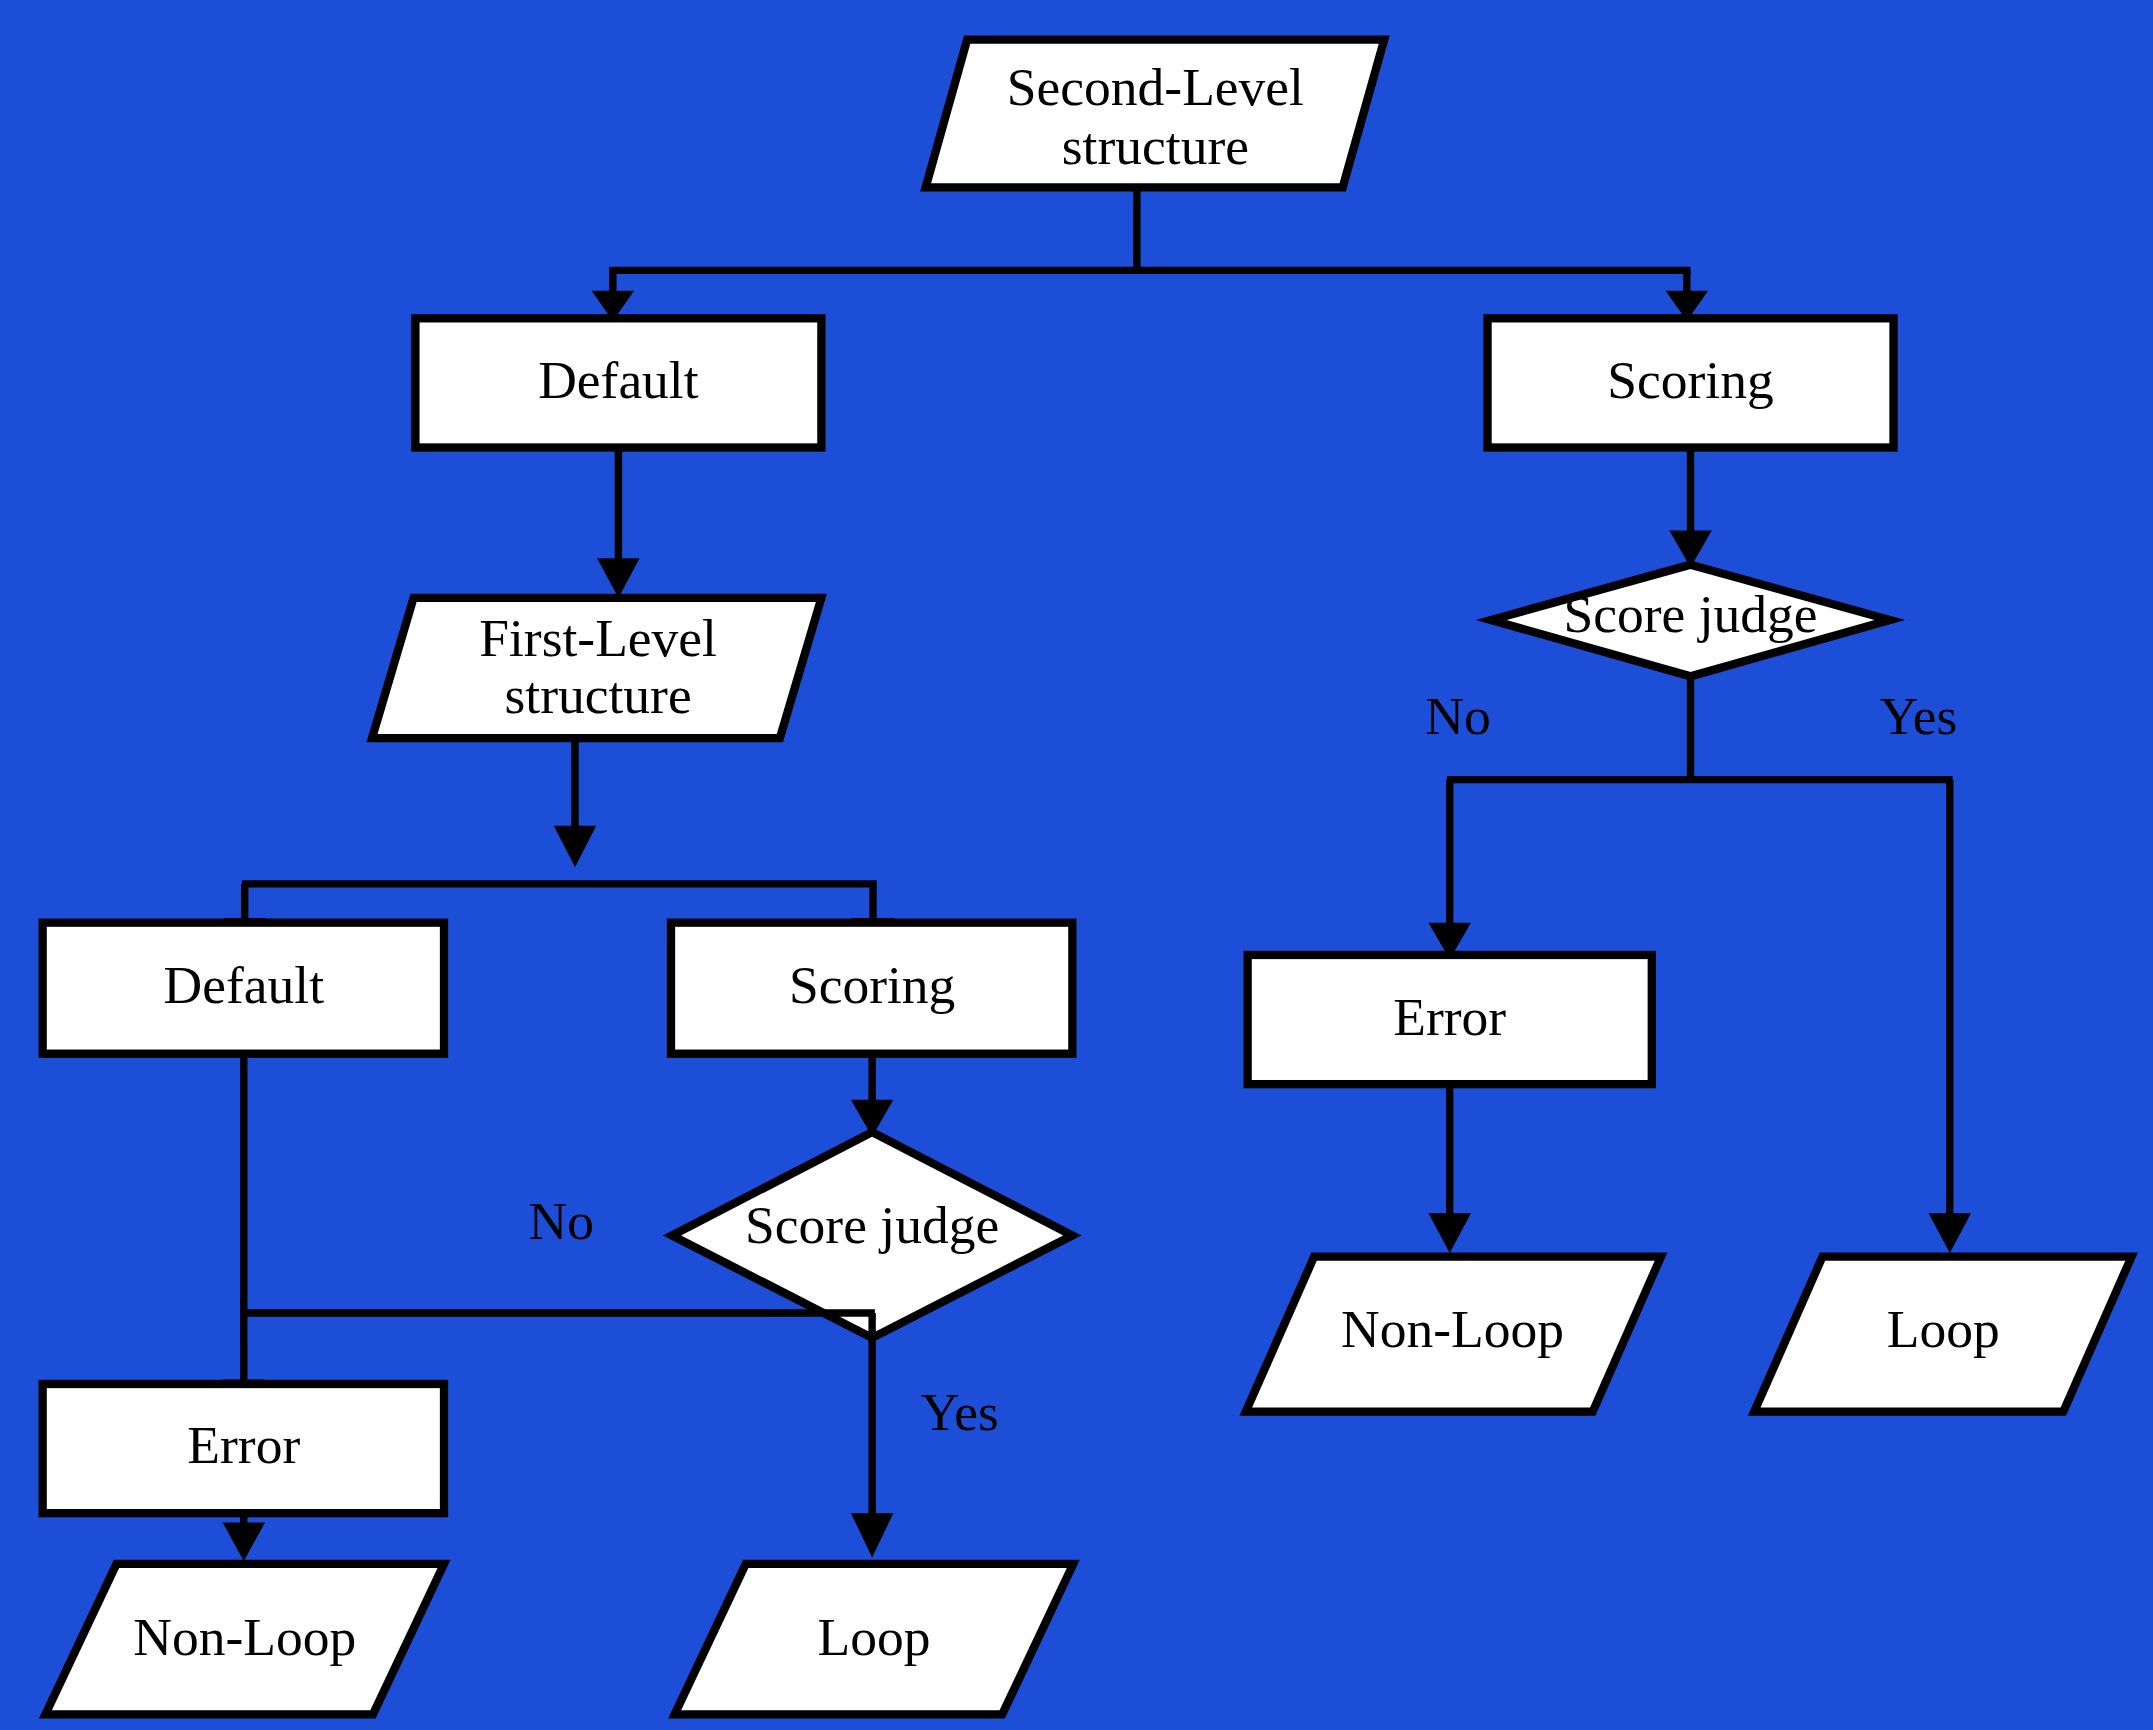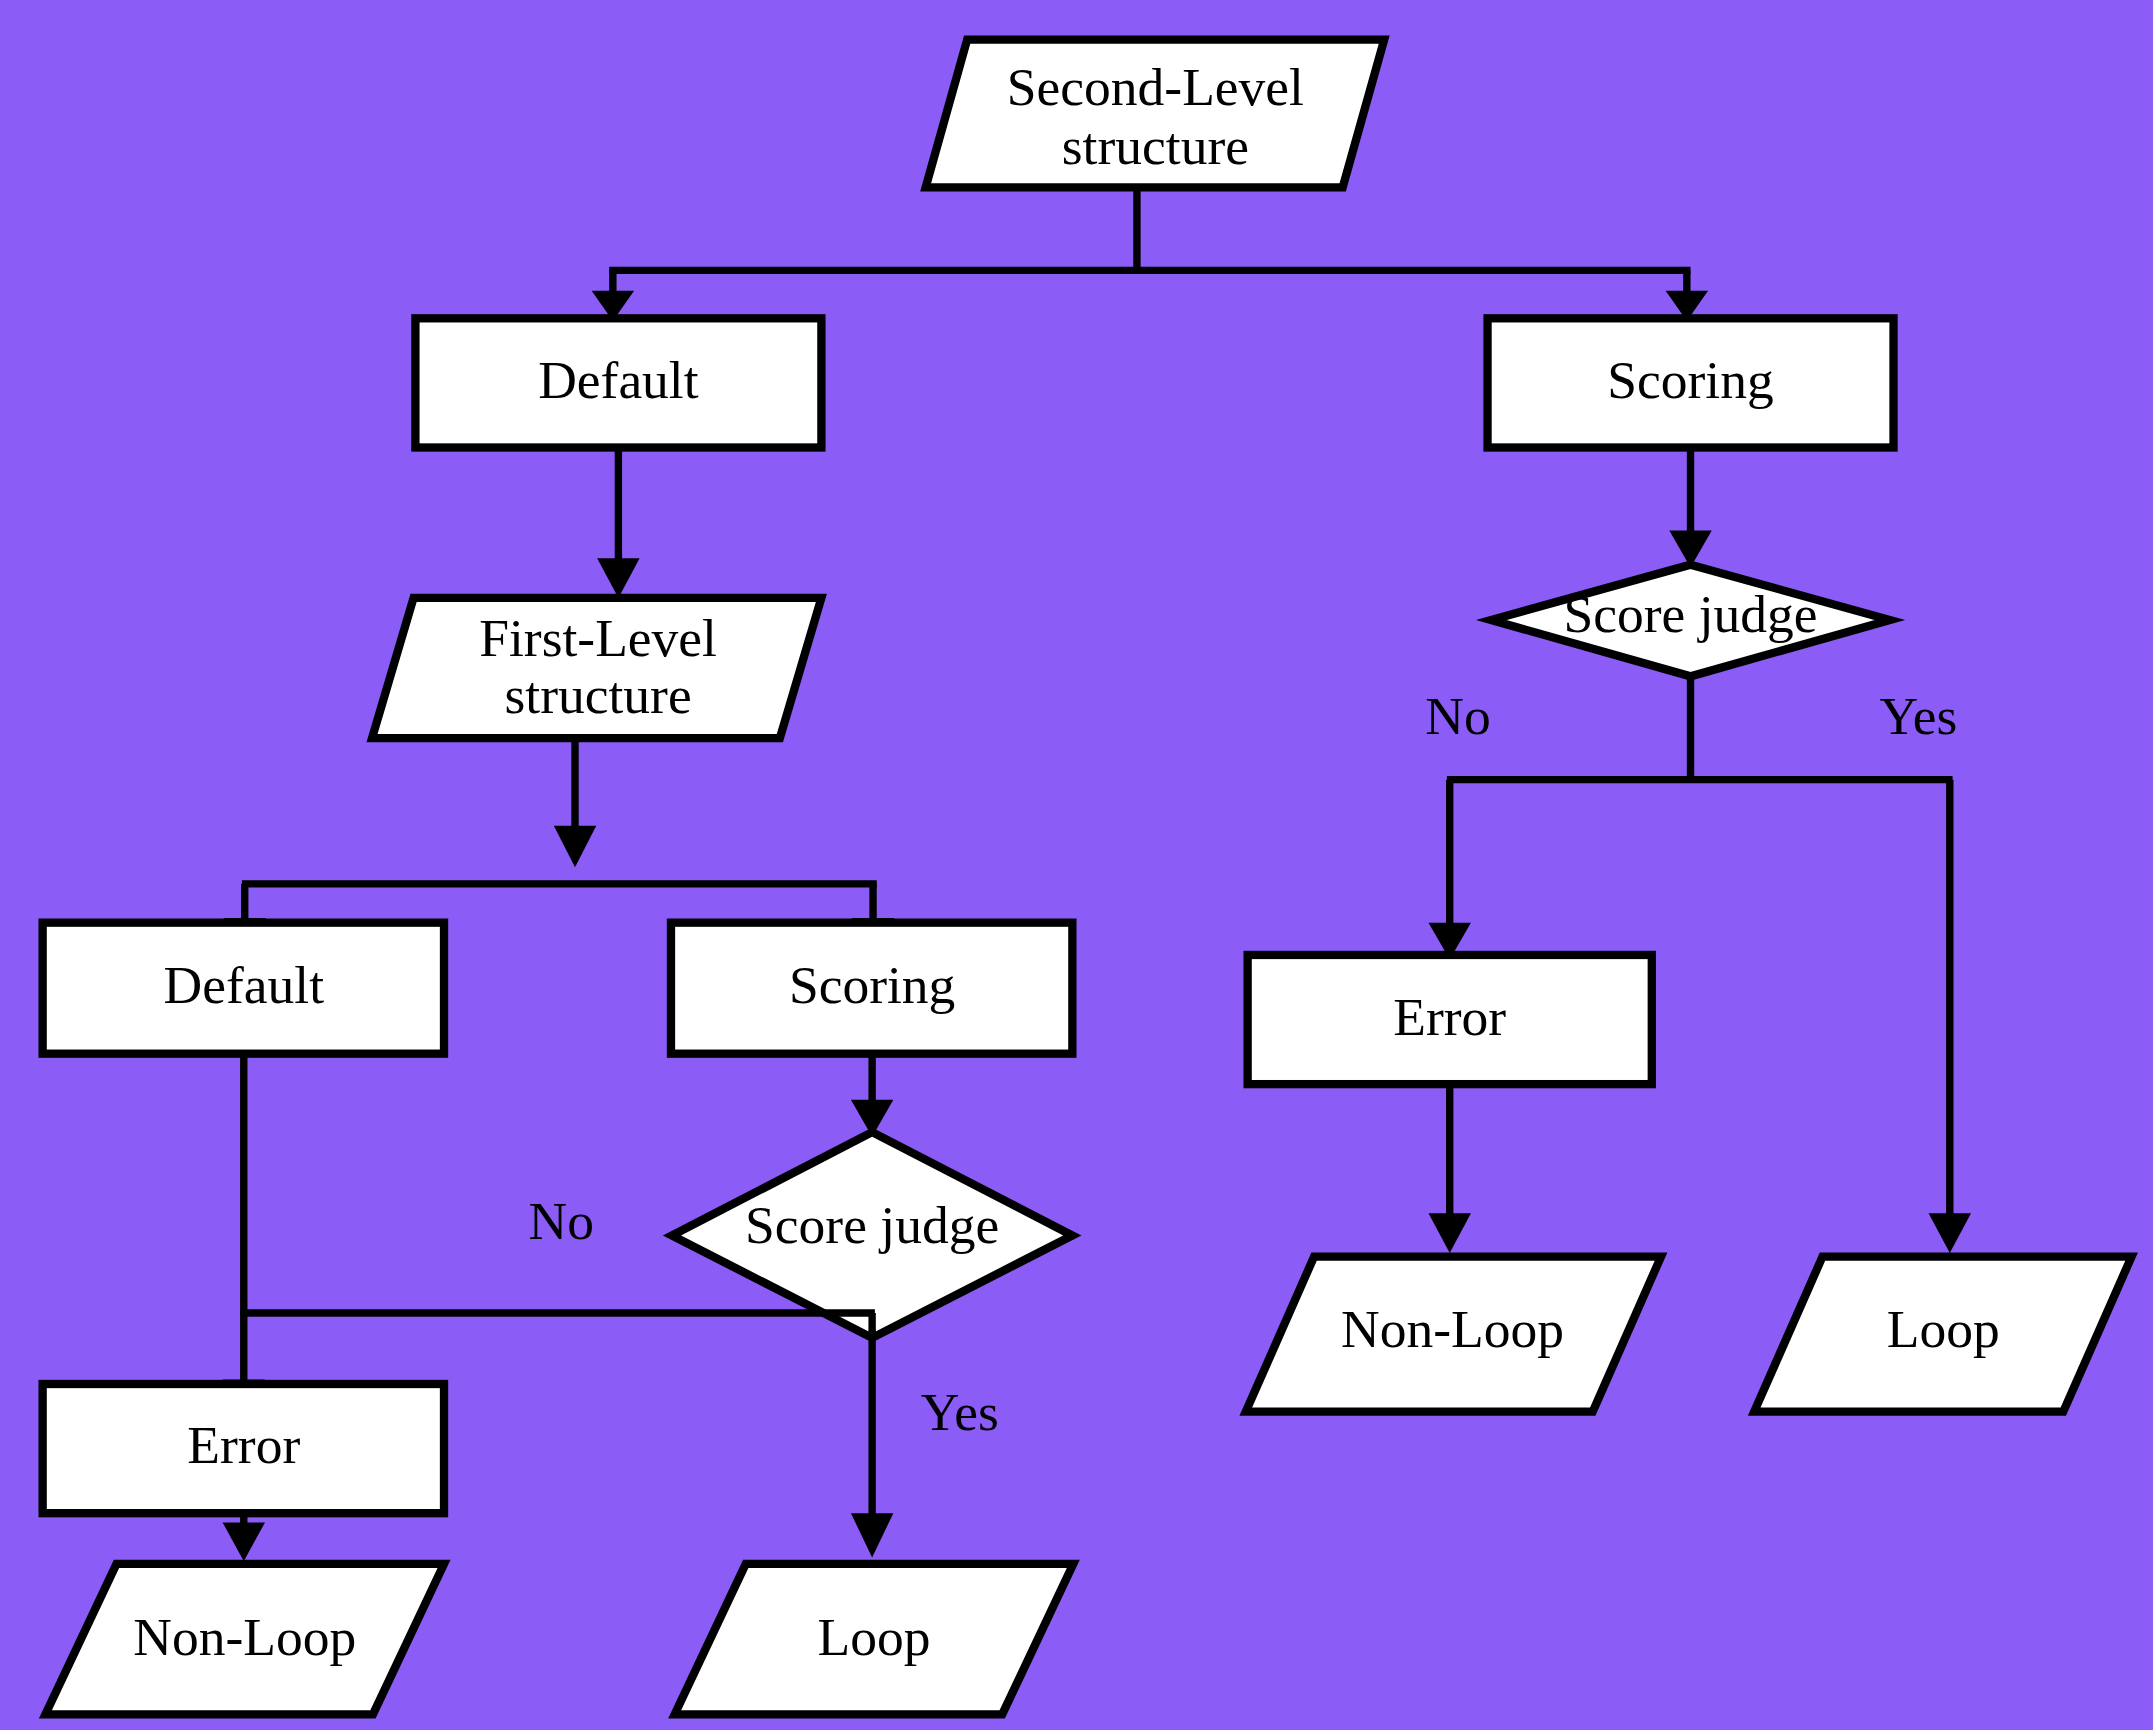--- a/index.html
+++ b/index.html
@@ -4,21 +4,21 @@
 <style>
   html, body {
     margin: 0;
     padding: 0;
     background: #ffffff;
   }
   #canvas-wrap {
     position: relative;
     width: 2153px;
     height: 1730px;
-    background: #8b5cf6;
+    background: #1d4ed8;
     overflow: hidden;
     font-family: "Liberation Serif", "DejaVu Serif", serif;
   }
   svg#flow {
     position: absolute;
     left: 0;
     top: 0;
     width: 2153px;
     height: 1730px;
     display: block;

